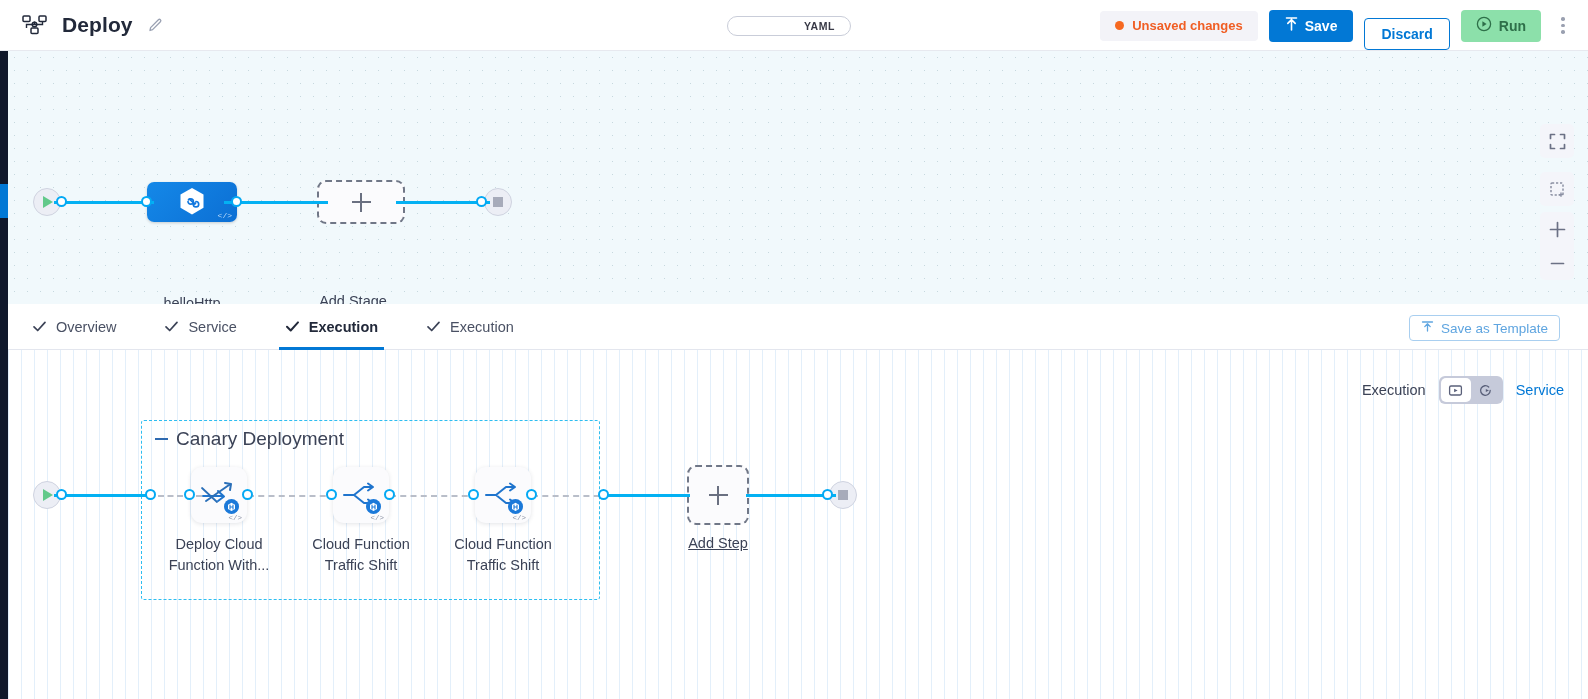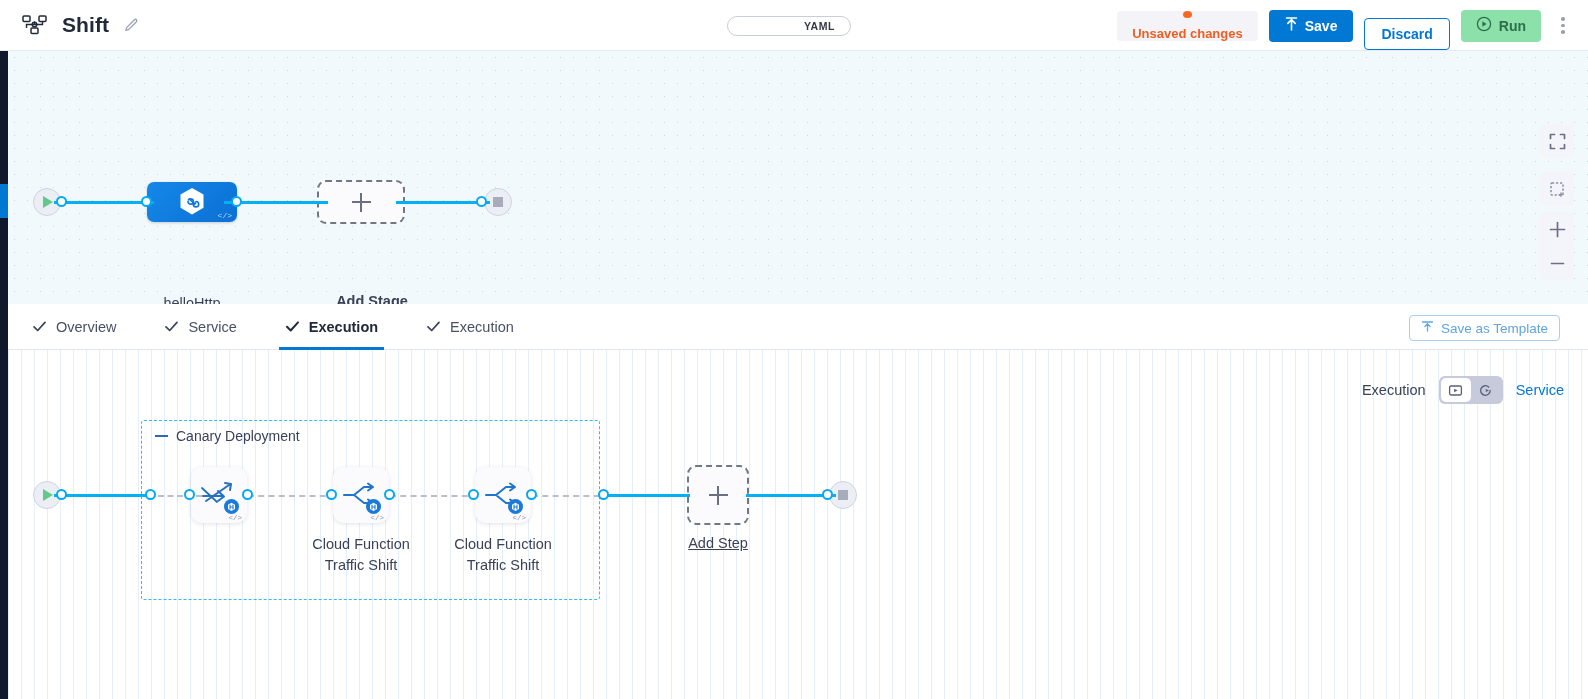--- a/index.html
+++ b/index.html
@@ -51,21 +51,21 @@
     background: #6d28d9; color: #ffffff; border-radius: 0; margin-top: 22px;
   }
 
   .hdr-right {
     position: absolute; right: 14px; top: 0; height: 51px;
     display: flex; align-items: center; gap: 11px;
   }
   .unsaved-chip {
     height: 30px; padding: 0 15px; border-radius: 4px; background: #f3f3f8;
     display: flex; align-items: center; gap: 8px;
-    font-size: 13px; font-weight: bold; color: #f05e24; flex-direction: column;
+    font-size: 13px; font-weight: bold; color: #f05e24;
   }
   .dot-orange { width: 9px; height: 9px; border-radius: 50%; background: #f66820; }
   .btn {
     height: 32px; border-radius: 4px; display: flex; align-items: center;
     justify-content: center; gap: 7px; font-size: 14px; font-weight: bold;
     cursor: pointer; padding: 0 16px; white-space: nowrap;
   }
   .btn-save { background: #0278d5; color: #ffffff; }
   .btn-discard { background: #ffffff; color: #0278d5; border: 1px solid #0278d5; margin-top: 16px; }
   .btn-run { background: #8ce0aa; color: #2e6f49; padding: 12px 15px; }
@@ -188,21 +188,21 @@
   .rollback-link {
     font-size: 14.5px; color: #0278d5; cursor: pointer;
   }
 
   .group-box {
     position: absolute; border: 1.6px dashed #2dbdf0; border-radius: 3px;
     background: rgba(255,255,255,0);
   }
   .group-title {
     position: absolute; display: flex; align-items: center; gap: 8px;
-    font-size: 14px; color: #3b4256; white-space: nowrap; justify-content: flex-end;
+    font-size: 19px; color: #3b4256; white-space: nowrap; justify-content: flex-end;
   }
   .collapse-dash { width: 13px; height: 2px; background: #2f6ab0; display: block; }
 
   .step-node {
     position: absolute; width: 56px; height: 56px; border-radius: 11px;
     background: #fbfbfd; box-shadow: 0 1px 4px rgba(35,45,70,.13);
     cursor: pointer;
   }
   .step-badge {
     position: absolute; right: 8px; bottom: 9px; width: 15px; height: 15px;
@@ -226,21 +226,21 @@
     <div class="hdr-left">
       <span>
         <svg class="pipeline-glyph" viewBox="0 0 26 22">
           <rect x="1" y="2" width="7" height="5.5" rx="1" fill="none" stroke="#22293a" stroke-width="1.5"></rect>
           <rect x="17" y="2" width="7" height="5.5" rx="1" fill="none" stroke="#22293a" stroke-width="1.5"></rect>
           <rect x="9" y="14" width="7" height="5.5" rx="1" fill="none" stroke="#22293a" stroke-width="1.5"></rect>
           <path d="M12.5 7.5 v3 M12.5 10.5 h-8 v3.5 M12.5 10.5 h8 v-3" fill="none" stroke="#22293a" stroke-width="1.4"></path>
           <circle cx="12.5" cy="10.5" r="2.3" fill="none" stroke="#22293a" stroke-width="1.5"></circle>
         </svg>
       </span>
-      <span class="pipeline-title">Shift</span>
+      <span class="pipeline-title">Deploy</span>
       <span>
         <svg class="edit-pencil" viewBox="0 0 17 17">
           <path d="M3 13.5 L3.6 10.6 L11.4 2.8 a1.4 1.4 0 0 1 2 2 L5.6 12.6 Z" fill="none" stroke="#9aa1b2" stroke-width="1.3" stroke-linejoin="round"></path>
         </svg>
       </span>
     </div>
 
     <div class="mode-toggle">
       <div class="mode-opt active">VISUAL</div>
       <div class="mode-opt">YAML</div>
@@ -299,21 +299,21 @@
       </svg>
       <span class="stage-code">&lt;/&gt;</span>
     </div>
     <div class="port" style="left:223px; top:145px;"></div>
     <div class="node-label" style="left:104px; top:242px;">helloHttp</div>
 
     <div class="add-node" style="left:309px; top:129px; width:88px; height:44px;">
       <span class="plus-h" style="width:19px; height:2px;"></span>
       <span class="plus-v" style="width:2px; height:19px;"></span>
     </div>
-    <div class="node-label" style="left:284px; top:240px;font-weight:bold;">Add Stage</div>
+    <div class="node-label" style="left:265px; top:240px;">Add Stage</div>
 
     <div class="port" style="left:468px; top:145px;"></div>
     <div class="node-term" style="left:476px; top:137px;">
       <span class="sq-stop"></span>
     </div>
 
     <div class="ctrl-group" id="ctrl-expand">
       <div class="ctrl-btn">
         <svg width="17" height="17" viewBox="0 0 17 17">
           <path d="M1.5 5.5 V1.5 H5.5 M11.5 1.5 H15.5 V5.5 M15.5 11.5 V15.5 H11.5 M5.5 15.5 H1.5 V11.5" fill="none" stroke="#6b7185" stroke-width="1.7" stroke-linecap="round" stroke-linejoin="round"></path>
@@ -428,20 +428,24 @@
       </svg>
       <span class="step-badge">
         <svg width="9" height="10" viewBox="0 0 9 10">
           <path d="M4.5 .7 L8 2.7 V6.9 L4.5 9 L1 6.9 V2.7 Z" fill="#ffffff"></path>
           <path d="M3 3 V7 M6 3 V7 M3 5 H6" fill="none" stroke="#1b79d9" stroke-width="1.1" stroke-linecap="round"></path>
         </svg>
       </span>
       <span class="step-code">&lt;/&gt;</span>
     </div>
     <div class="port" style="left:234px; top:139px;"></div>
+    <div class="node-label" style="left:131px; top:534px; top:184px;">
+      <span>Deploy Cloud</span><br>
+      <span>Function With...</span>
+    </div>
 
     <div class="port" style="left:318px; top:139px;"></div>
     <div class="step-node" style="left:325px; top:117px;">
       <svg width="44" height="38" viewBox="0 0 44 38" style="position:absolute;left:6px;top:9px;">
         <path d="M5 19 H15 L25 11 H33 M15 19 L25 27 H33" fill="none" stroke="#1f74cd" stroke-width="2" stroke-linecap="round" stroke-linejoin="round"></path>
         <path d="M29 7.5 L34 11 L29 14.5" fill="none" stroke="#1f74cd" stroke-width="2" stroke-linecap="round" stroke-linejoin="round"></path>
         <path d="M29 23.5 L34 27 L29 30.5" fill="none" stroke="#1f74cd" stroke-width="2" stroke-linecap="round" stroke-linejoin="round"></path>
       </svg>
       <span class="step-badge">
         <svg width="9" height="10" viewBox="0 0 9 10">

